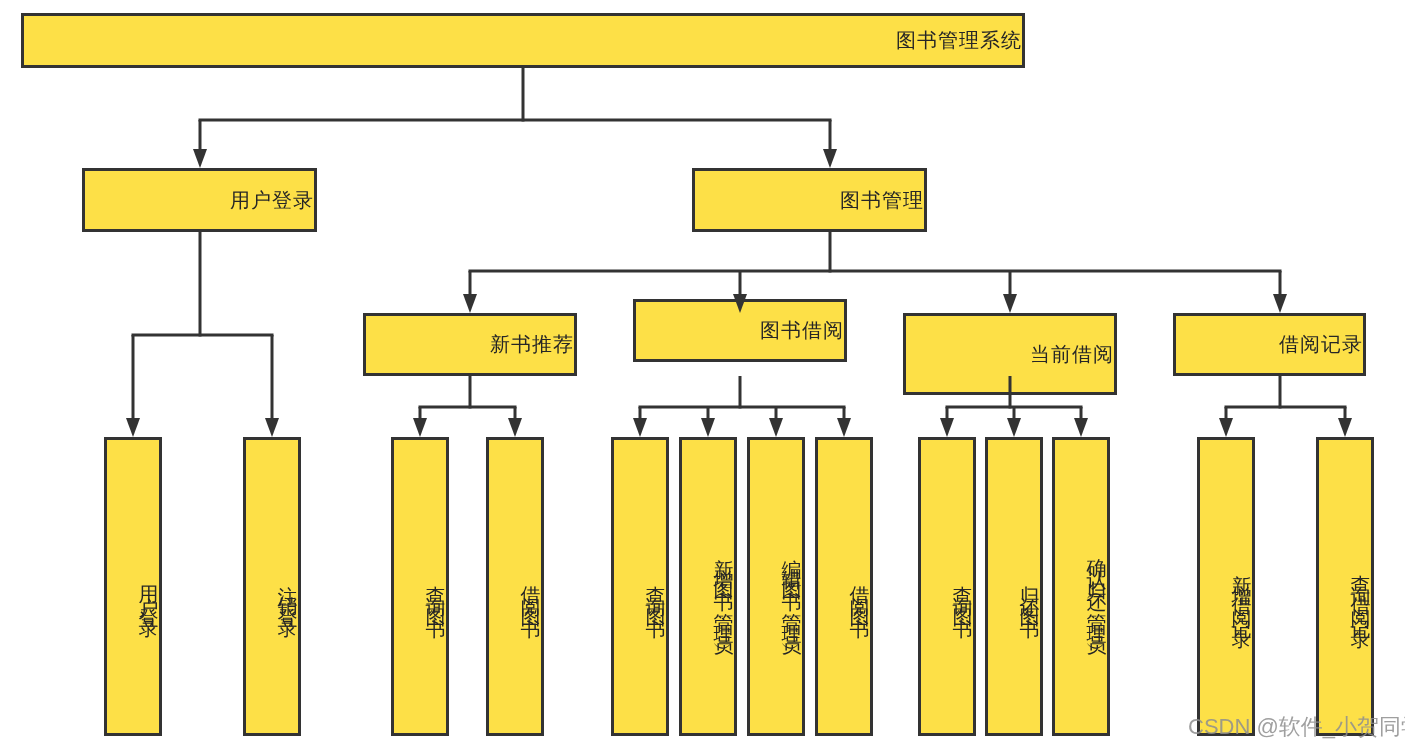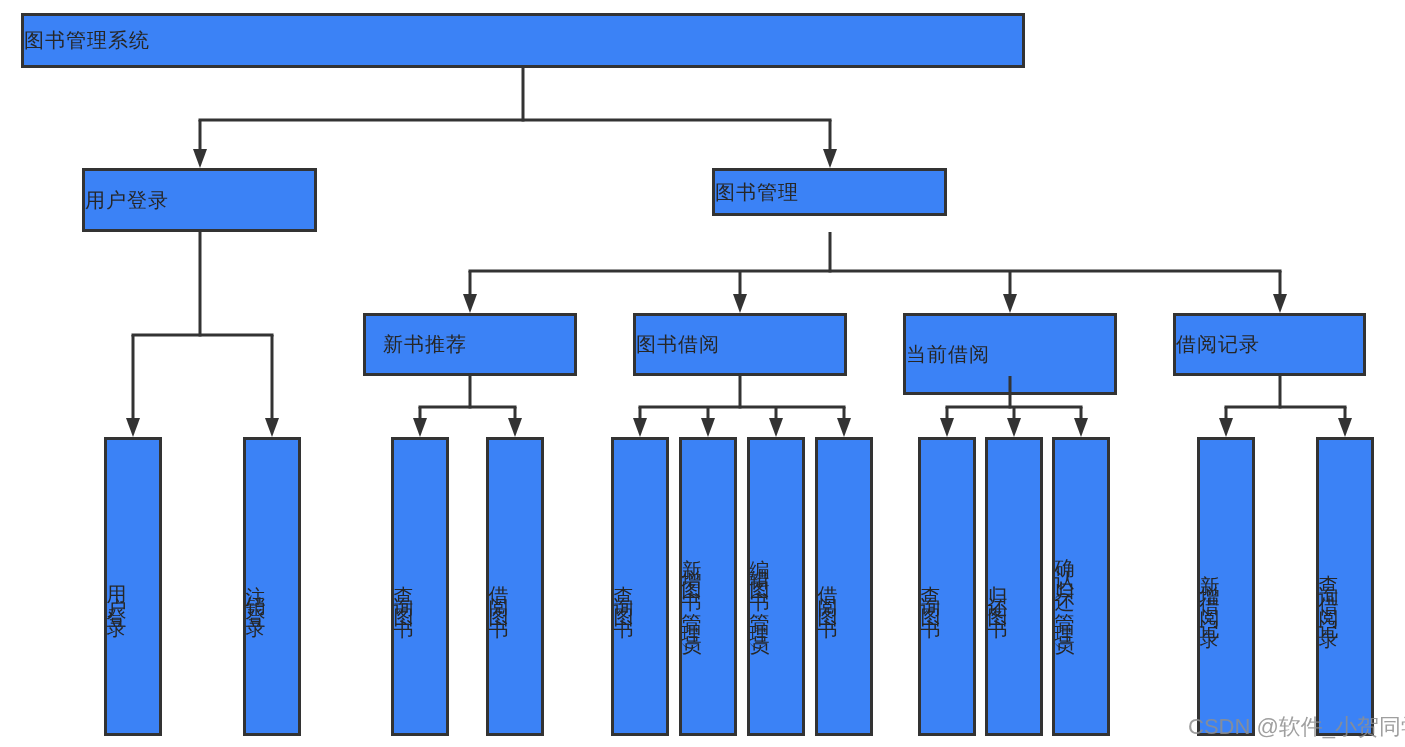--- a/index.html
+++ b/index.html
@@ -7,25 +7,25 @@
     position: relative;
     width: 1405px;
     height: 747px;
     background: #ffffff;
     font-family: "Liberation Sans", "DejaVu Sans", sans-serif;
     overflow: hidden;
   }
   .box {
     position: absolute;
     box-sizing: border-box;
-    background: #3b82f6;
+    background: #fde047;
     border: 3px solid #333333;
     display: flex;
     align-items: center;
-    justify-content: flex-start;
+    justify-content: flex-end;
     z-index: 1;
   }
   .hlabel {
     font-size: 20px;
     color: #262626;
     letter-spacing: 1px;
     white-space: nowrap;
   }
   .vtext {
     writing-mode: vertical-rl;
@@ -61,28 +61,28 @@
 
 <div id="stage">
 
   <div class="box" style="left:21px; top:13px; width:1004px; height:55px;">
     <span class="hlabel">图书管理系统</span>
   </div>
 
   <div class="box" style="left:82px; top:168px; width:235px; height:64px;">
     <span class="hlabel">用户登录</span>
   </div>
-  <div class="box" style="left:712px; top:168px; width:235px; height:48px;">
+  <div class="box" style="left:692px; top:168px; width:235px; height:64px;">
     <span class="hlabel">图书管理</span>
   </div>
 
   <div class="box" style="left:363px; top:313px; width:214px; height:63px;padding-left:17px;">
     <span class="hlabel">新书推荐</span>
   </div>
-  <div class="box" style="left:633px; top:313px; width:214px; height:63px;">
+  <div class="box" style="left:633px; top:299px; width:214px; height:63px;">
     <span class="hlabel">图书借阅</span>
   </div>
   <div class="box" style="left:903px; top:313px; width:214px; height:82px;">
     <span class="hlabel">当前借阅</span>
   </div>
   <div class="box" style="left:1173px; top:313px; width:193px; height:63px;">
     <span class="hlabel">借阅记录</span>
   </div>
 
   <div class="box" style="left:104px; top:437px; width:58px; height:299px;">

